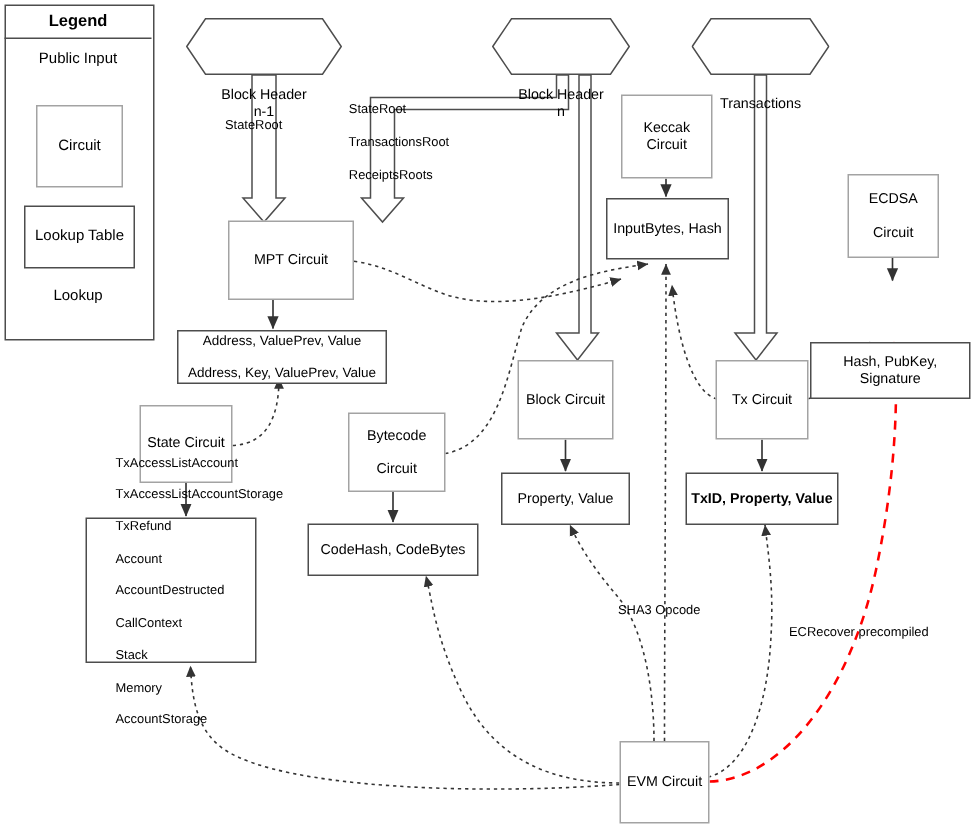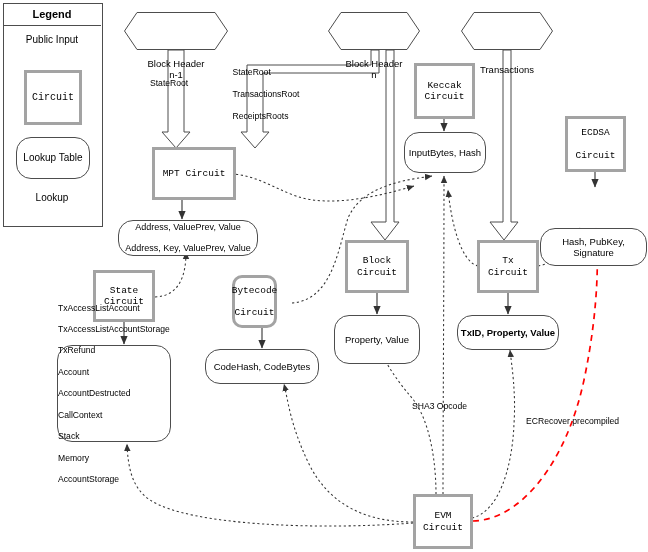--- a/index.html
+++ b/index.html
@@ -8,22 +8,22 @@
     width:648px;height:552px;position:relative;overflow:hidden;
     font-family:"Liberation Sans","DejaVu Sans",sans-serif;
     color:#000000;
   }
   #canvas{position:absolute;left:0;top:0;width:648px;height:552px;}
   svg.layer{position:absolute;left:0;top:0;width:648px;height:552px;overflow:visible;}
   svg.edges{z-index:1;}
   .node{position:absolute;z-index:3;box-sizing:border-box;
         display:flex;align-items:center;justify-content:center;text-align:center;}
   .node span{display:block;line-height:1.18;}
-  .rect{border:3px solid #a3a3a3;background:#ffffff;font-family:Liberation Mono, monospace;}
-  .rounded{border:1px solid #4d4d4d;background:#ffffff;border-radius:15px;}
+  .rect{border:1px solid #a3a3a3;background:#ffffff;}
+  .rounded{border:1px solid #4d4d4d;background:#ffffff;border-radius:0;}
   .hexwrap{position:absolute;z-index:3;}
   .hexwrap .hextext{position:absolute;left:0;top:0;width:100%;height:100%;
         display:flex;align-items:center;justify-content:center;text-align:center;margin-top:38px;}
   .lbl{position:absolute;z-index:4;white-space:pre;color:#000;}
   .legendbox{position:absolute;border:1px solid #4d4d4d;background:#ffffff;z-index:2;}
   .legendhdr{position:absolute;z-index:4;width:100%;text-align:center;font-weight:bold;}
   .legdiv{position:absolute;background:#4d4d4d;height:1px;z-index:4;}
 </style>
 </head>
 <body>
@@ -161,21 +161,21 @@
   <div class="lbl" style="left:526px;top:416px;font-size:8.6px;">ECRecover precompiled</div>
 
   <div class="node rect" style="left:152px;top:147px;width:84px;height:53px;font-size:9.5px;">
     <span>MPT Circuit</span>
   </div>
 
   <div class="node rect" style="left:93px;top:270px;width:62px;height:52px;font-size:9.5px;">
     <span>State Circuit</span>
   </div>
 
-  <div class="node rect" style="left:232px;top:275px;width:45px;height:53px;font-size:9.5px;border-radius:10px;">
+  <div class="node rect" style="left:232px;top:275px;width:65px;height:53px;font-size:9.5px;">
     <span>
       <span>Bytecode</span><br>
       <span>Circuit</span>
     </span>
   </div>
 
   <div class="node rect" style="left:345px;top:240px;width:64px;height:53px;font-size:9.5px;">
     <span>Block Circuit</span>
   </div>
 
@@ -199,39 +199,39 @@
   </div>
 
   <div class="node rounded" style="left:118px;top:220px;width:140px;height:36px;font-size:9px;">
     <span>
       <span>Address, ValuePrev, Value</span><br>
       <span>Address, Key, ValuePrev, Value</span>
     </span>
   </div>
 
   <div class="node rounded" style="left:57px;top:345px;width:114px;height:97px;font-size:8.6px;
-              align-items:center;justify-content:flex-start;padding-left:0;text-align:left;">
+              align-items:center;justify-content:flex-start;padding-left:19px;text-align:left;">
     <span style="line-height:1.32;">
       <span>TxAccessListAccount</span><br>
       <span>TxAccessListAccountStorage</span><br>
       <span>TxRefund</span><br>
       <span>Account</span><br>
       <span>AccountDestructed</span><br>
       <span>CallContext</span><br>
       <span>Stack</span><br>
       <span>Memory</span><br>
       <span>AccountStorage</span>
     </span>
   </div>
 
   <div class="node rounded" style="left:205px;top:349px;width:114px;height:35px;font-size:9.5px;">
     <span>CodeHash, CodeBytes</span>
   </div>
 
-  <div class="node rounded" style="left:334px;top:315px;width:86px;height:49px;font-size:9.5px;">
+  <div class="node rounded" style="left:334px;top:315px;width:86px;height:35px;font-size:9.5px;">
     <span>Property, Value</span>
   </div>
 
   <div class="node rounded" style="left:457px;top:315px;width:102px;height:35px;font-size:9.5px;font-weight:bold;">
     <span>TxID, Property, Value</span>
   </div>
 
   <div class="node rounded" style="left:404px;top:132px;width:82px;height:41px;font-size:9.5px;">
     <span>InputBytes, Hash</span>
   </div>

